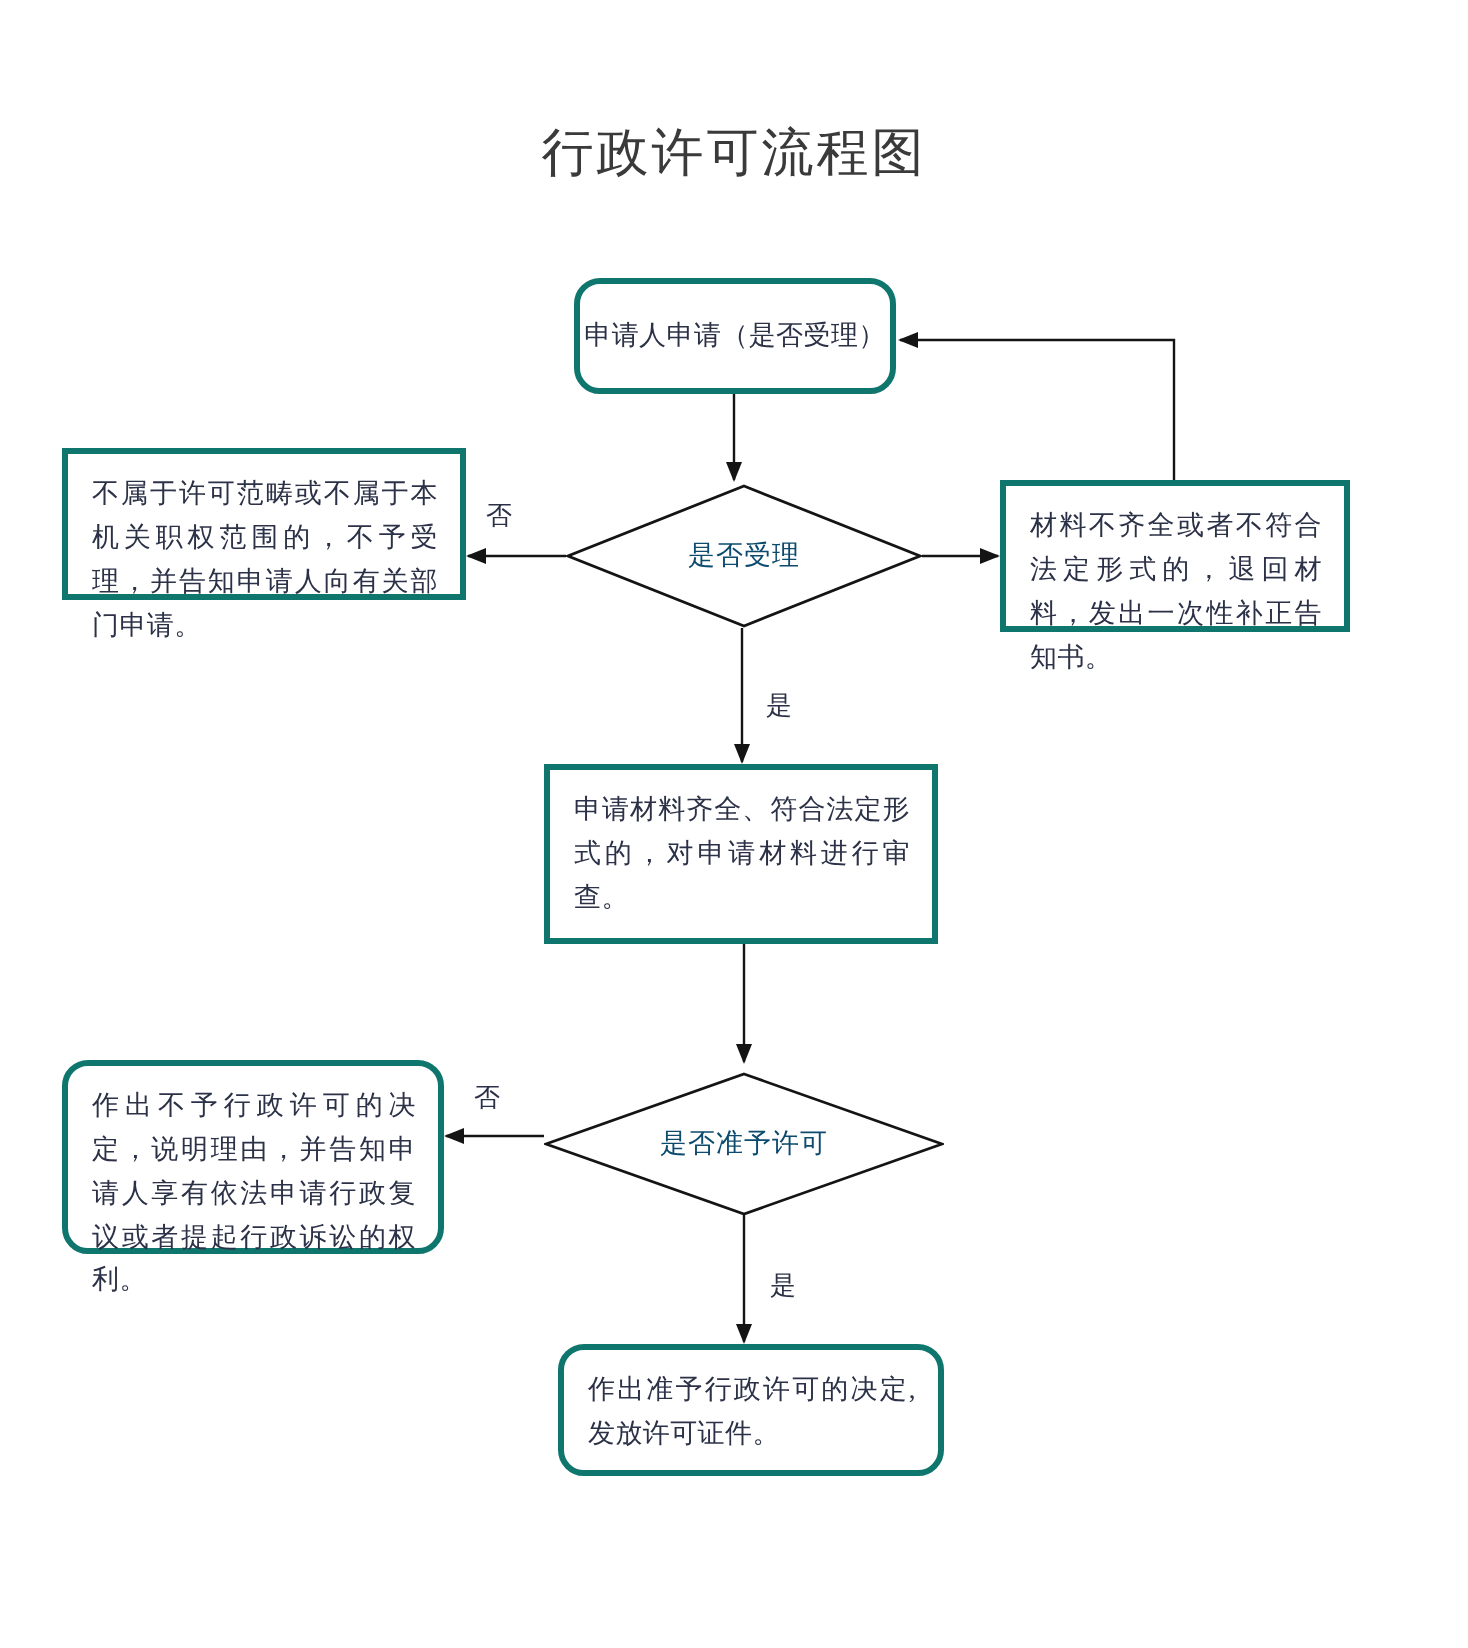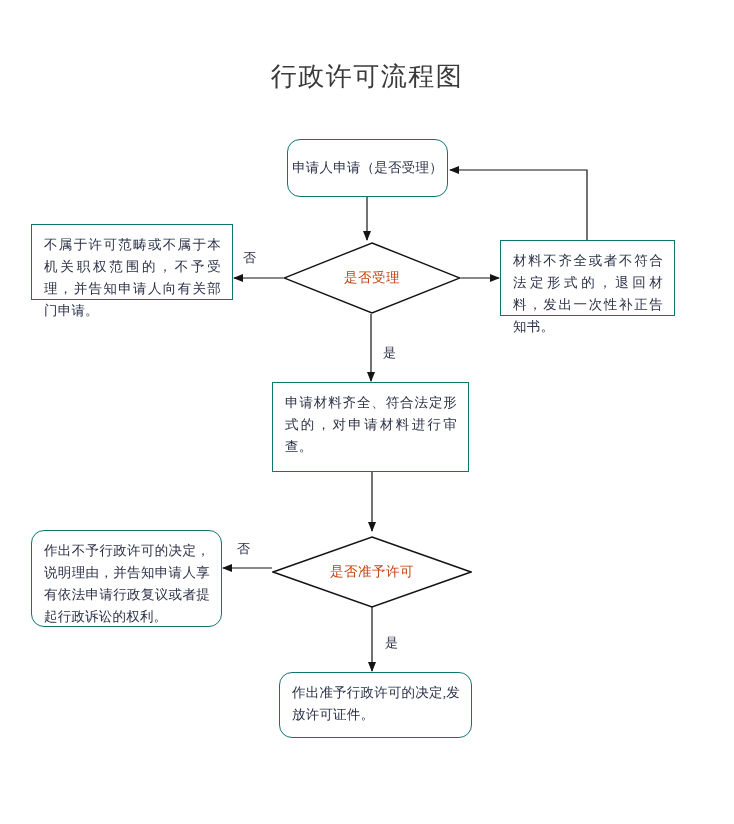--- a/index.html
+++ b/index.html
@@ -28,21 +28,21 @@
     left: 0;
     top: 0;
     width: 734px;
     height: 824px;
     pointer-events: none;
   }
 
   .node {
     position: absolute;
     box-sizing: border-box;
-    border: 1px solid #0f766e;
+    border: 3px solid #0f766e;
     background: #ffffff;
     color: #262b3a;
     font-size: 13.5px;
     line-height: 1.62;
     letter-spacing: 0.2px;
   }
 
   .node .node-text {
     display: block;
     color: #2b3147;
@@ -105,21 +105,21 @@
     left: 279px; top: 672px;
     width: 193px; height: 66px;
   }
 
   
   .diamond {
     position: absolute;
     display: flex;
     align-items: center;
     justify-content: center;
-    color: #c2410c;
+    color: #0c4a6e;
     font-size: 13.5px;
     letter-spacing: 0.5px;
   }
   .diamond .diamond-label {
     position: relative;
     z-index: 2;
     white-space: nowrap;
   }
   .diamond svg {
     position: absolute;

